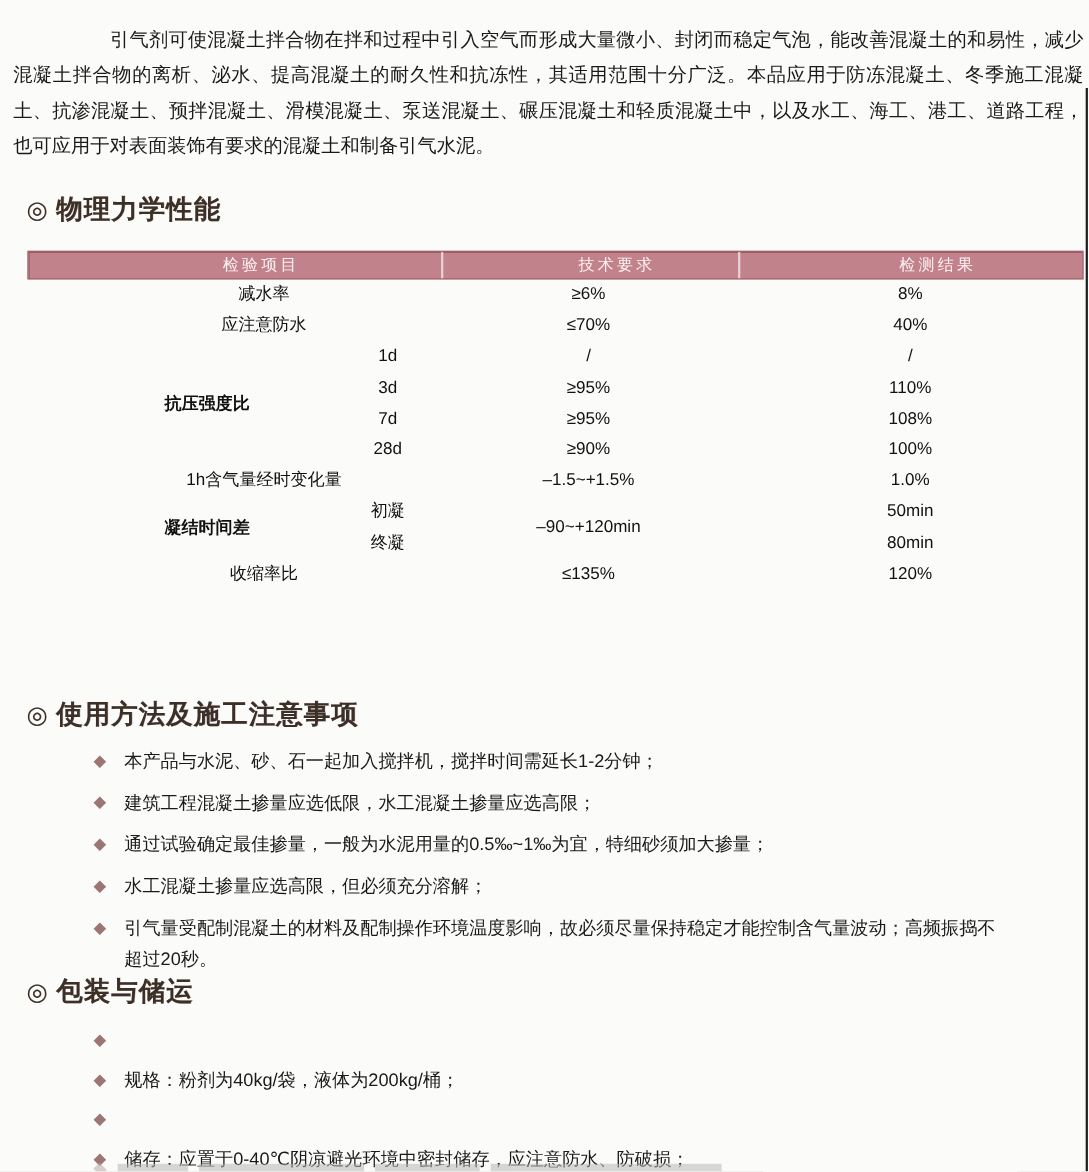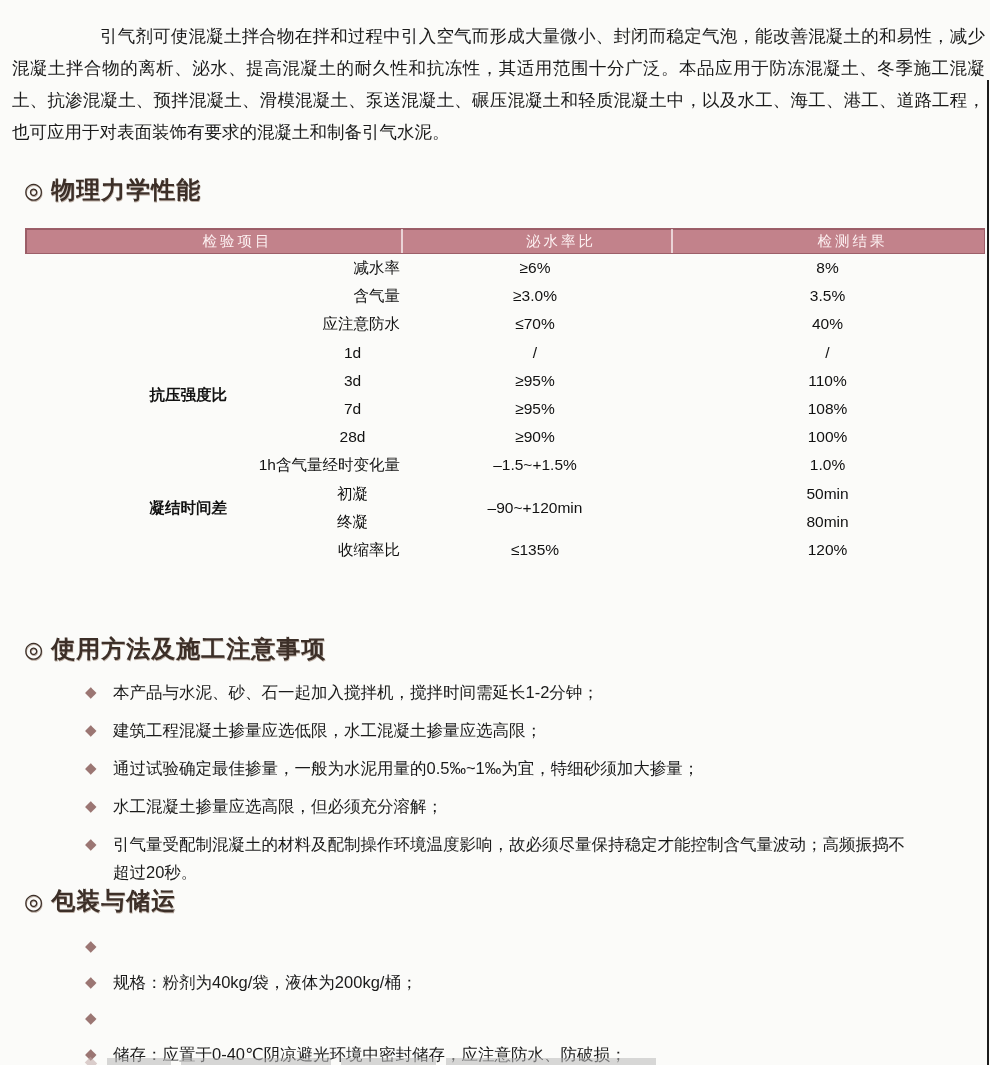--- a/index.html
+++ b/index.html
@@ -61,21 +61,21 @@
     line-height:24px;text-align:center;padding-left:48px;
   }
   .th1{width:375px;}
   .th2{width:270px;border-left:2px solid rgba(255,255,255,.65);}
   .th3{width:313px;border-left:2px solid rgba(255,255,255,.65);}
   .tbody{font-size:15.5px;color:#111;}
   .trow{display:flex;position:relative;}
   .c1{width:375px;position:relative;}
   .c2{width:270px;position:relative;}
   .c3{width:315px;position:relative;}
-  .c1.simple{padding-left:55px;text-align:right;}
+  .c1.simple{padding-left:55px;text-align:center;}
   .cell-center{display:flex;align-items:center;justify-content:center;text-align:center;}
   .group-label{
     position:absolute;left:12px;width:190px;top:50%;
     transform:translateY(-50%);text-align:right;font-weight:bold;
   }
   .subs{position:absolute;left:255px;width:145px;top:0;text-align:center;}
   .stack{position:absolute;left:0;right:0;top:0;text-align:center;}
 
   
   .bullets{position:absolute;left:85px;width:880px;}
@@ -105,33 +105,28 @@
 
   <div class="edge-line"></div>
 
   <p class="intro">引气剂可使混凝土拌合物在拌和过程中引入空气而形成大量微小、封闭而稳定气泡，能改善混凝土的和易性，减少混凝土拌合物的离析、泌水、提高混凝土的耐久性和抗冻性，其适用范围十分广泛。本品应用于防冻混凝土、冬季施工混凝土、抗渗混凝土、预拌混凝土、滑模混凝土、泵送混凝土、碾压混凝土和轻质混凝土中，以及水工、海工、港工、道路工程，也可应用于对表面装饰有要求的混凝土和制备引气水泥。</p>
 
   <h2 class="sec sec1"><span class="mark">◎</span><span>物理力学性能</span></h2>
 
   <div class="spec-table">
     <div class="thead">
       <div class="th th1">检验项目</div>
-      <div class="th th2">泌水率比</div>
+      <div class="th th2">技术要求</div>
       <div class="th th3">检测结果</div>
     </div>
     <div class="tbody" id="tbody">
         <div class="trow" style="height: 28.2px;">
           <div class="c1 simple" style="line-height: 28.2px;">减水率</div>
           <div class="c2 cell-center">≥6%</div>
           <div class="c3 cell-center">8%</div>
-        </div>
-        <div class="trow" style="height: 28.2px;">
-          <div class="c1 simple" style="line-height: 28.2px;">含气量</div>
-          <div class="c2 cell-center">≥3.0%</div>
-          <div class="c3 cell-center">3.5%</div>
         </div>
         <div class="trow" style="height: 28.2px;">
           <div class="c1 simple" style="line-height: 28.2px;">应注意防水</div>
           <div class="c2 cell-center">≤70%</div>
           <div class="c3 cell-center">40%</div>
         </div>
         <div class="trow" style="height: 112.8px;">
           <div class="c1">
             <div class="group-label">抗压强度比</div>
             <div class="subs">

